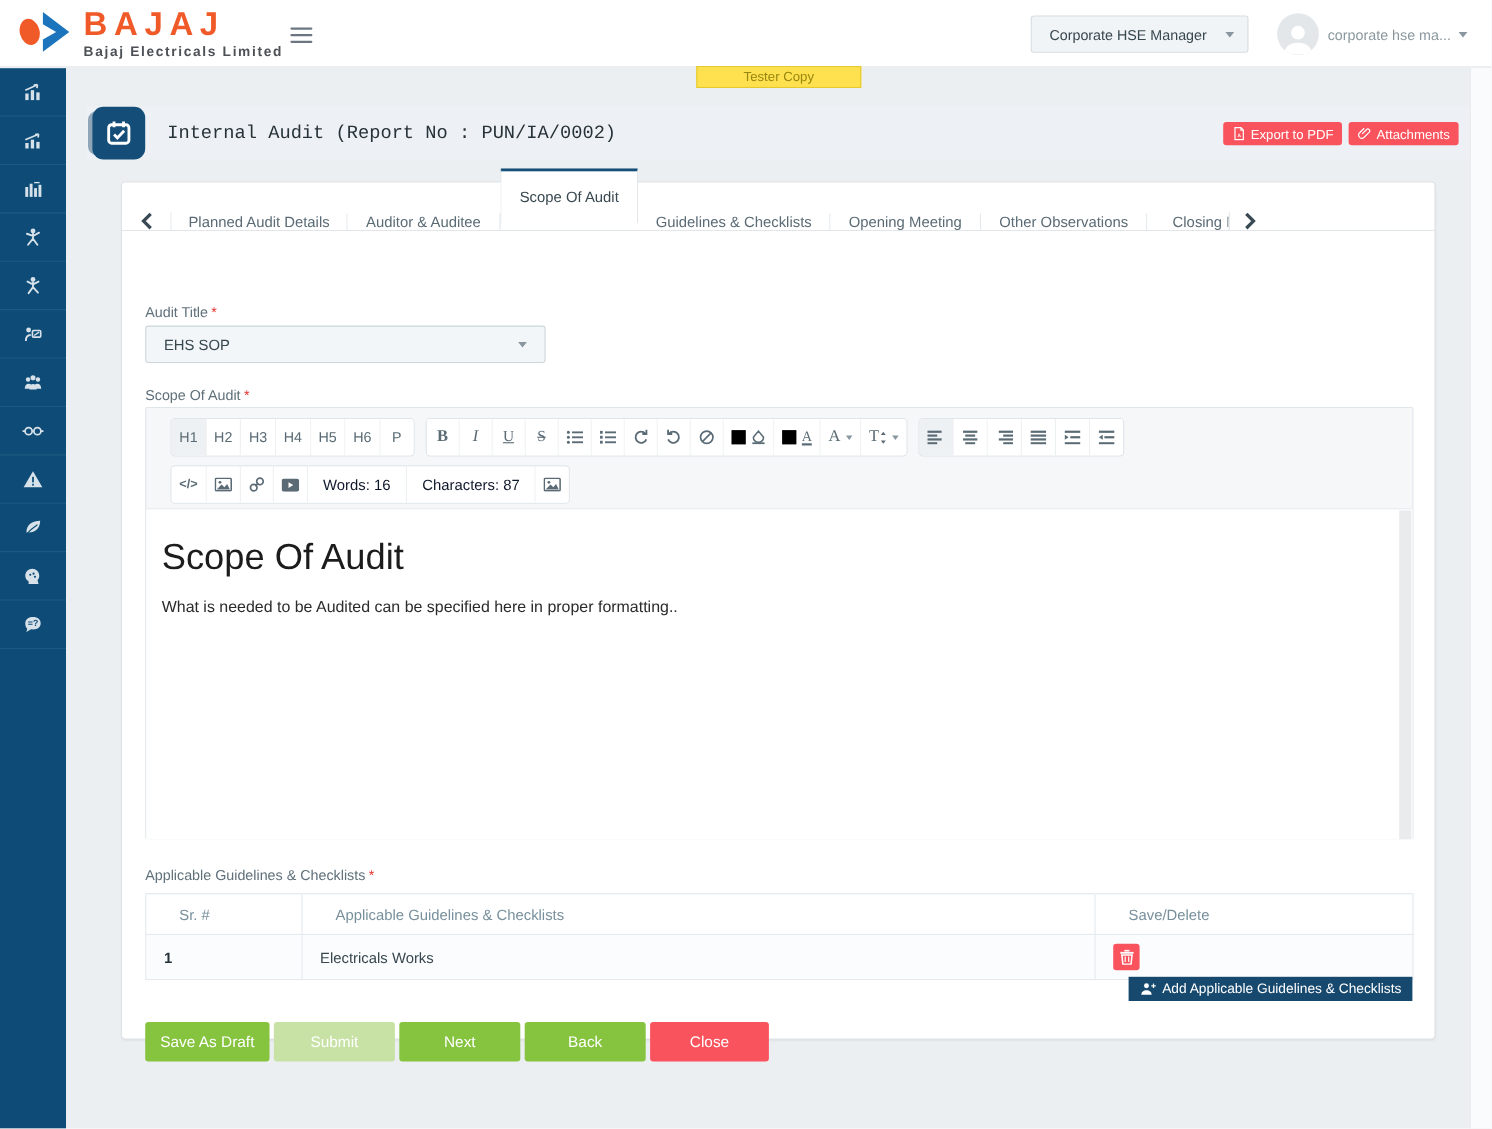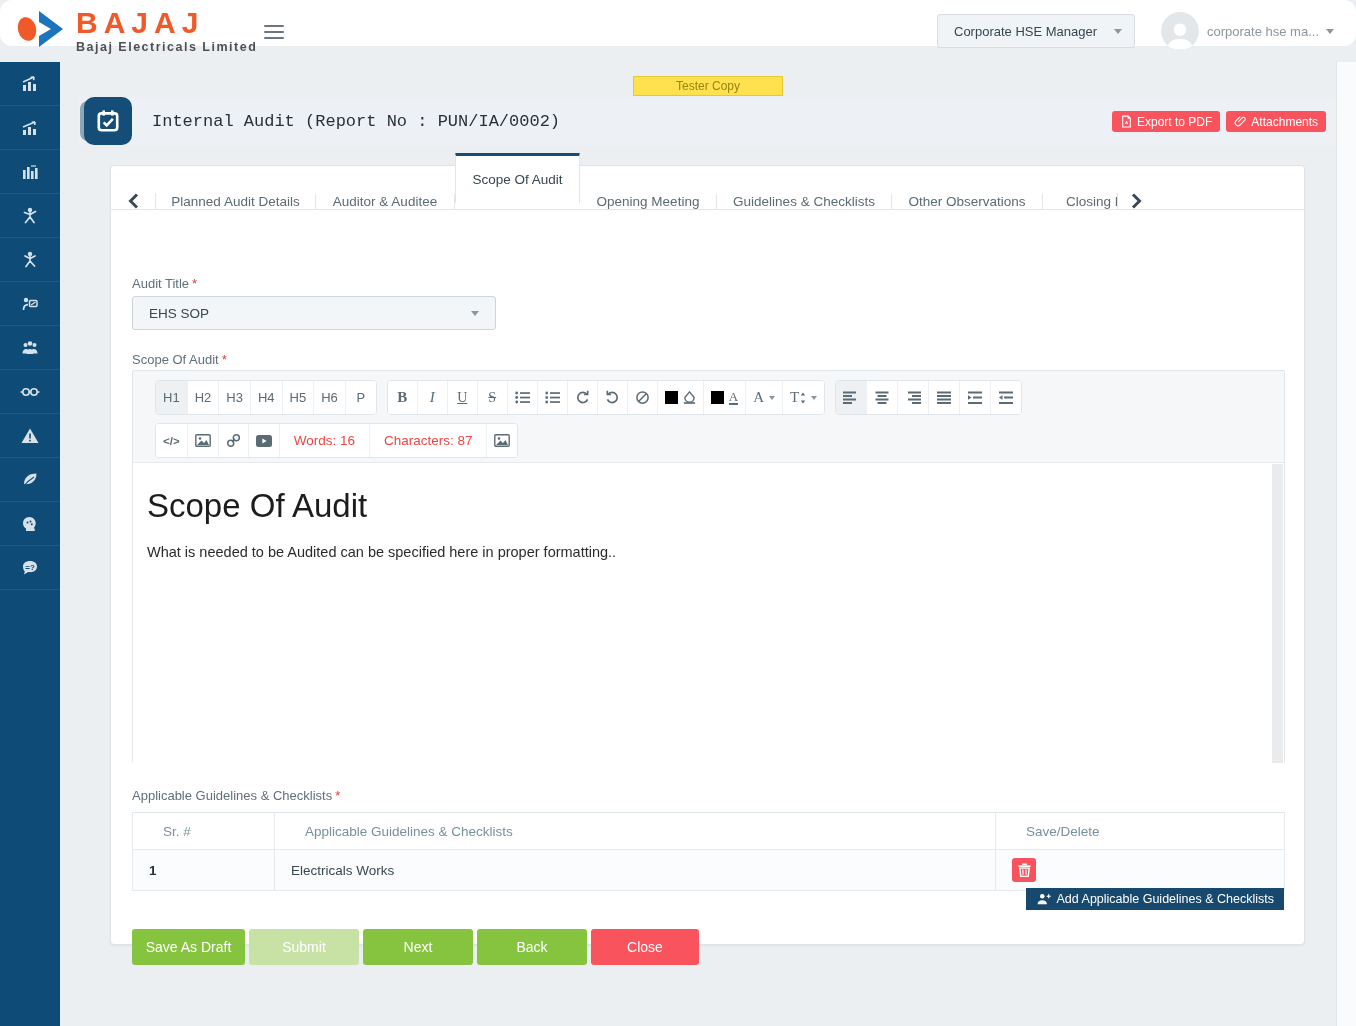--- a/index.html
+++ b/index.html
@@ -5,39 +5,39 @@
   * { box-sizing: border-box; margin: 0; padding: 0; }
   html,body { width:1356px; height:1026px; }
   body {
     position: relative;
     font-family: "Liberation Sans", sans-serif;
     background: #eceff1;
     overflow: hidden;
     color: #37474f;
   }
   
-  .topbar { position:absolute; left:0; top:0; width:1356px; height:46px; background:#fff; z-index:5;border-radius:12px; }
+  .topbar { position:absolute; left:0; top:0; width:1356px; height:60px; background:#fff; z-index:5; }
   .logo-wrap { position:absolute; left:16px; top:8px; display:flex; align-items:flex-start; gap:8px; }
   .logo-text { display:flex; flex-direction:column; }
   .brand-name { font-size:30px; font-weight:bold; color:#f05a28; letter-spacing:6px; line-height:30px; }
   .brand-tagline { font-size:12.5px; font-weight:bold; color:#4d5156; letter-spacing:1.5px; margin-top:2px; }
   .hamburger { position:absolute; left:264px; top:25px; width:20px; height:14px; display:flex; flex-direction:column; justify-content:space-between; cursor:pointer; }
   .hamburger span { display:block; height:2px; background:#6b7680; border-radius:1px; }
   .role-select { position:absolute; left:937px; top:14px; width:198px; height:34px; background:#f1f4f6; border:1px solid #d7dde2; border-radius:3px; display:flex; align-items:center; padding:0 12px 0 16px; font-size:13px; color:#37474f; cursor:pointer; }
   .role-select .caret { margin-left:auto; }
   .caret { width:0; height:0; border-left:4px solid transparent; border-right:4px solid transparent; border-top:5px solid #8a97a0; display:inline-block; }
   .avatar { position:absolute; left:1161px; top:12px; width:38px; height:38px; border-radius:50%; background:#e3e7ea; overflow:hidden; display:flex; align-items:flex-end; justify-content:center; }
   .user-menu { position:absolute; left:1207px; top:24px; display:flex; align-items:center; gap:7px; font-size:13px; color:#8a979e; cursor:pointer; }
   
   .sidebar { position:absolute; left:0; top:62px; width:60px; height:964px; background:#0e4c77; z-index:4; }
   .sb-item { height:44px; display:flex; align-items:center; justify-content:center; border-bottom:1px solid rgba(255,255,255,0.07); cursor:pointer; }
   .sb-item svg { opacity:.92; }
   
   .page-scroll-strip { position:absolute; right:0; top:62px; width:20px; height:964px; background:#fafbfc; border-left:1px solid #e3e6e9; }
-  .banner { position:absolute; left:633px; top:76px; width:150px; height:20px; background:#ffe14f; border:1px solid #e4ca2e; display:flex; align-items:center; justify-content:center; font-size:12px; color:#97860f; }
+  .banner { position:absolute; left:633px; top:60px; width:150px; height:20px; background:#ffe14f; border:1px solid #e4ca2e; display:flex; align-items:center; justify-content:center; font-size:12px; color:#97860f; }
   .page-head { position:absolute; left:78px; top:97px; width:1258px; height:48px; background:#edf1f5; }
   .title-badge-fold { position:absolute; left:80px; top:101px; width:48px; height:40px; background:#8fa6b8; border-radius:8px; }
   .title-badge { position:absolute; left:84px; top:97px; width:48px; height:48px; background:#134d78; border-radius:10px; display:flex; align-items:center; justify-content:center; }
   .page-title { position:absolute; left:152px; top:97px; height:48px; display:flex; align-items:center; font-size:17px; color:#263238;font-family:Liberation Mono, monospace; }
   .head-actions { position:absolute; left:1112px; top:111px; display:flex; gap:6px; }
   .btn-red-sm { background:#f9545e; color:#fff; border:none; border-radius:3px; height:21px; font-size:12px; font-family:"Liberation Sans",sans-serif; display:flex; align-items:center; gap:4px; padding:0 8px; cursor:pointer; }
   
   .card { position:absolute; left:110px; top:165px; width:1195px; height:780px; background:#fff; border:1px solid #dfe3e6; border-radius:4px; box-shadow:0 1px 2px rgba(0,0,0,.05); }
   
   .tabs { display:flex; height:44px; border-bottom:1px solid #e2e6e9; align-items:flex-end; }
@@ -51,21 +51,21 @@
   .req { color:#e53935; margin-left:3px; }
   .dropdown { position:absolute; left:21px; top:86px; width:364px; height:34px; background:#f3f6f8; border:1px solid #ccd6dc; border-radius:3px; display:flex; align-items:center; padding:0 16px; font-size:13.5px; color:#37474f; cursor:pointer; }
   .dropdown .caret { margin-left:auto; }
   
   .editor { position:absolute; left:21px; top:160px; width:1153px; height:393px; border:1px solid #e0e5e9; border-radius:2px; background:#f5f7f9; }
   .tb-row { display:flex; gap:10px; margin:9px 0 0 10px;padding-left:12px; }
   .tb-group { display:inline-flex; background:#fff; border:1px solid #dfe5e9; border-radius:4px; overflow:hidden; }
   .tb-btn { min-width:30px; height:33px; display:flex; align-items:center; justify-content:center; border-right:1px solid #edf0f2; color:#5a6b75; font-size:13px; padding:0 7px; cursor:pointer; background:#fff; }
   .tb-group .tb-btn:last-child { border-right:none; }
   .tb-btn.on { background:#eef1f3; }
-  .tb-btn.lbl { cursor:default; font-size:13.5px; color:#ef4444; padding:0 14px; }
+  .tb-btn.lbl { cursor:default; font-size:13.5px; color:#0f172a; padding:0 14px; }
   .serifB { font-family:"Liberation Serif",serif; font-weight:bold; font-size:15px; }
   .serifI { font-family:"Liberation Serif",serif; font-style:italic; font-size:15px; }
   .u { text-decoration:underline; font-family:"Liberation Serif",serif; font-size:14px; }
   .s { text-decoration:line-through; font-family:"Liberation Serif",serif; font-size:14px; }
   .swatch { width:13px; height:13px; background:#000; display:inline-block; margin-right:5px; }
   .mini-caret { width:0;height:0;border-left:3.5px solid transparent;border-right:3.5px solid transparent;border-top:4px solid #8a97a0;display:inline-block;margin-left:5px; }
   .editor-body { position:absolute; left:0; top:91px; width:1151px; height:301px; background:#fff; border-top:1px solid #e6eaed; cursor:text; }
   .editor-scrollbar { position:absolute; right:1px; top:1px; width:11px; height:299px; background:#e9ebed; }
   .editor-h1 { font-size:33px; font-weight:500; color:#1c1c1c; margin:24px 0 0 14px; }
   .editor-p { font-size:14.5px; color:#2b2b2b; margin:19px 0 0 14px; }
@@ -260,22 +260,22 @@
 
   <div class="tabs">
     <div class="tab-arrow">
       <svg width="11" height="16" viewBox="0 0 11 16">
           <path d="M9 1.5 L2.5 8 L9 14.5" stroke="#3a4a54" stroke-width="3" fill="none"></path>
         </svg>
     </div>
     <div class="tab" style="width:160px">Planned Audit Details</div>
     <div class="tab" style="width:139px">Auditor &amp; Auditee</div>
     <div class="tab active" style="width:125px">Scope Of Audit</div>
+    <div class="tab" style="width:175px">Guidelines &amp; Checklists</div>
     <div class="tab" style="width:137px">Opening Meeting</div>
-    <div class="tab" style="width:175px">Guidelines &amp; Checklists</div>
     <div class="tab" style="width:151px">Other Observations</div>
     <div class="tab clipped">Closing Meeting</div>
     <div class="tab-arrow right">
       <svg width="11" height="16" viewBox="0 0 11 16">
           <path d="M2 1.5 L8.5 8 L2 14.5" stroke="#3a4a54" stroke-width="3" fill="none"></path>
         </svg>
     </div>
   </div>
 
   <div style="position:relative; width:100%; height:735px;">

